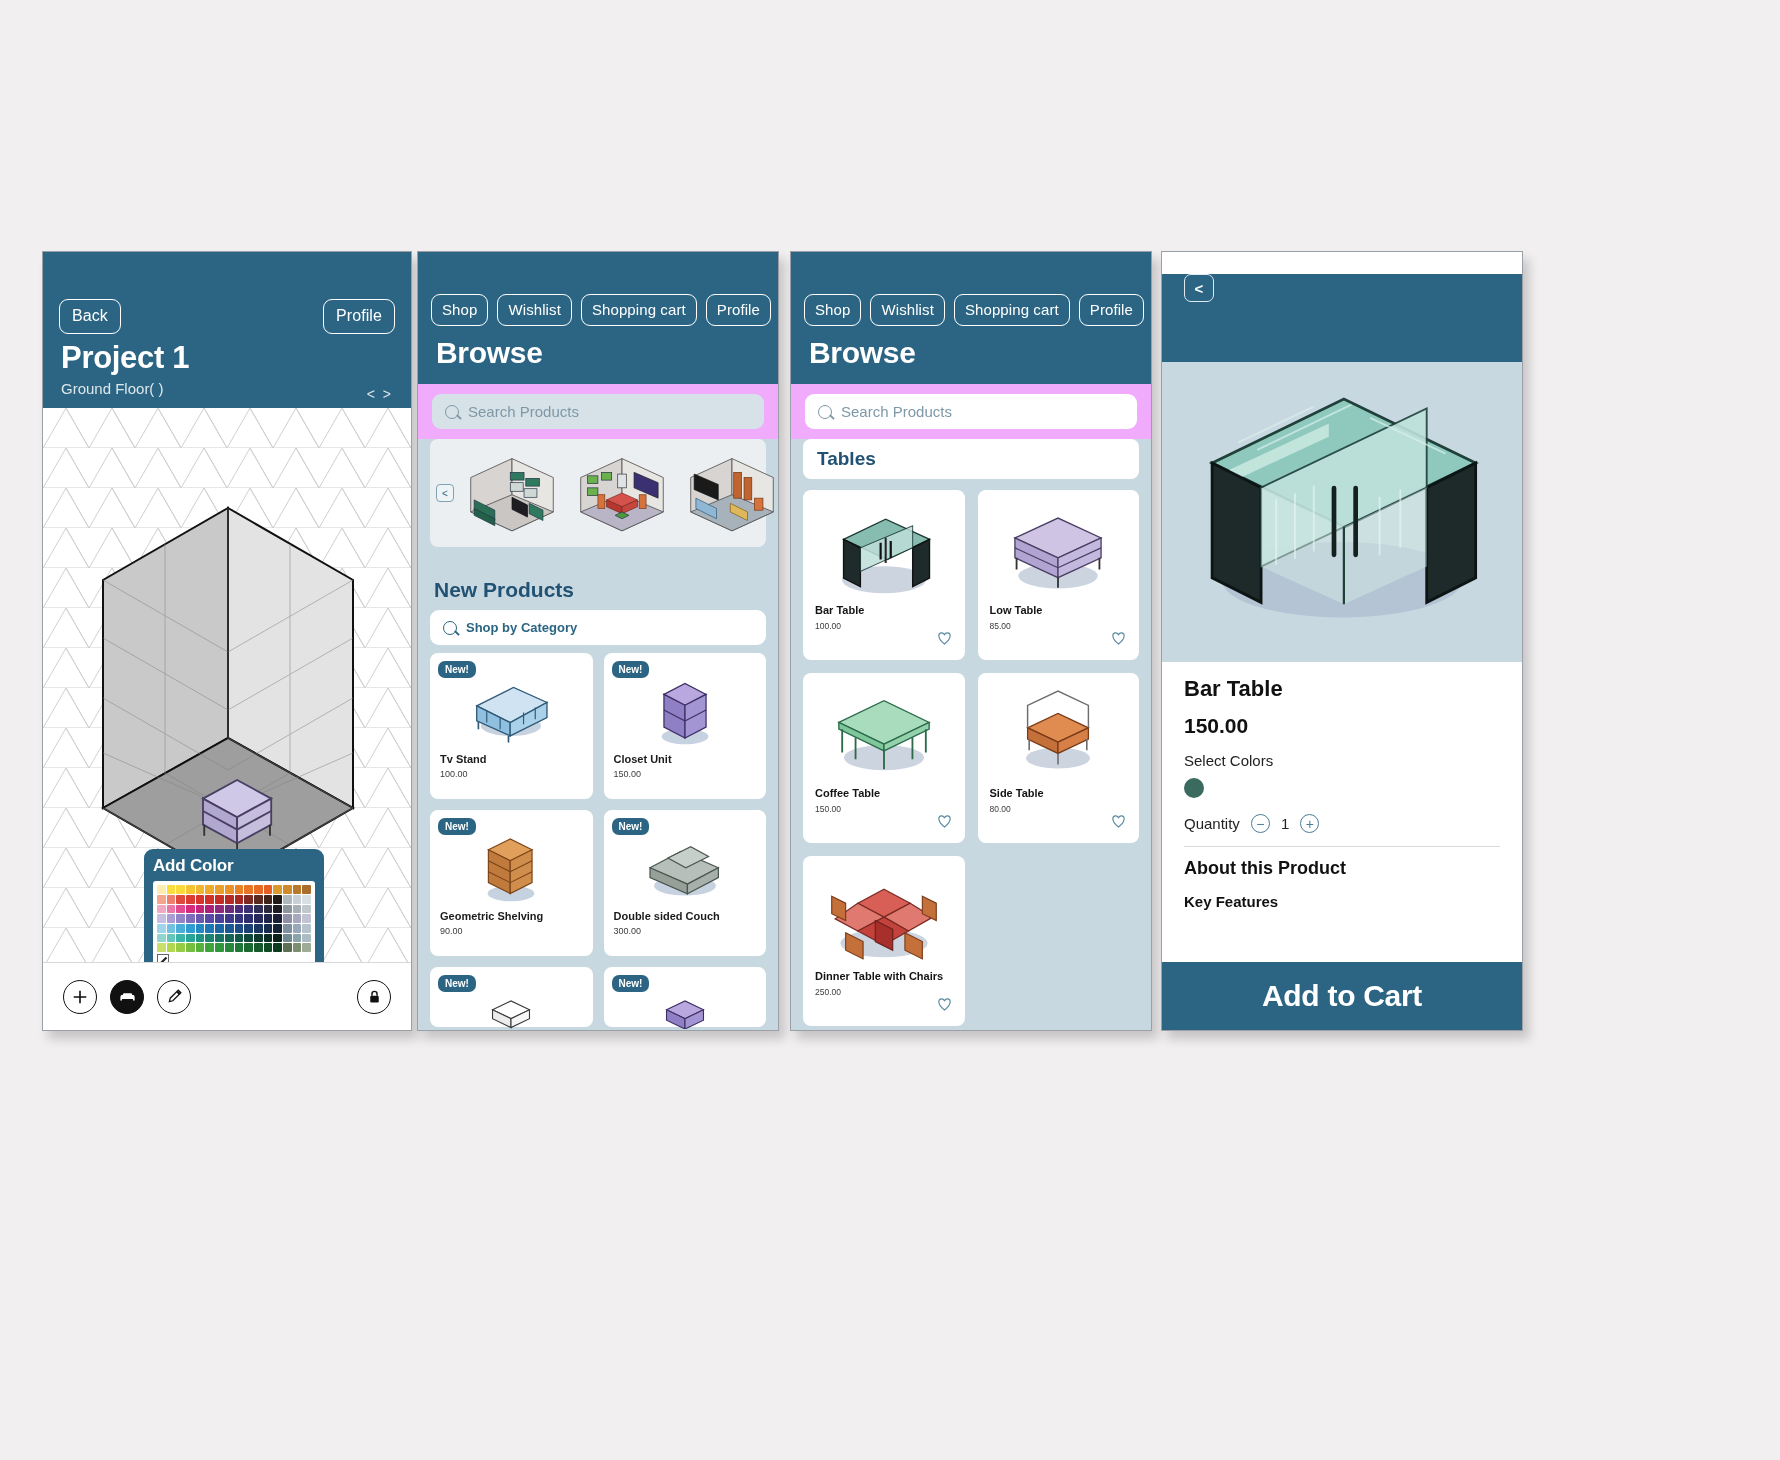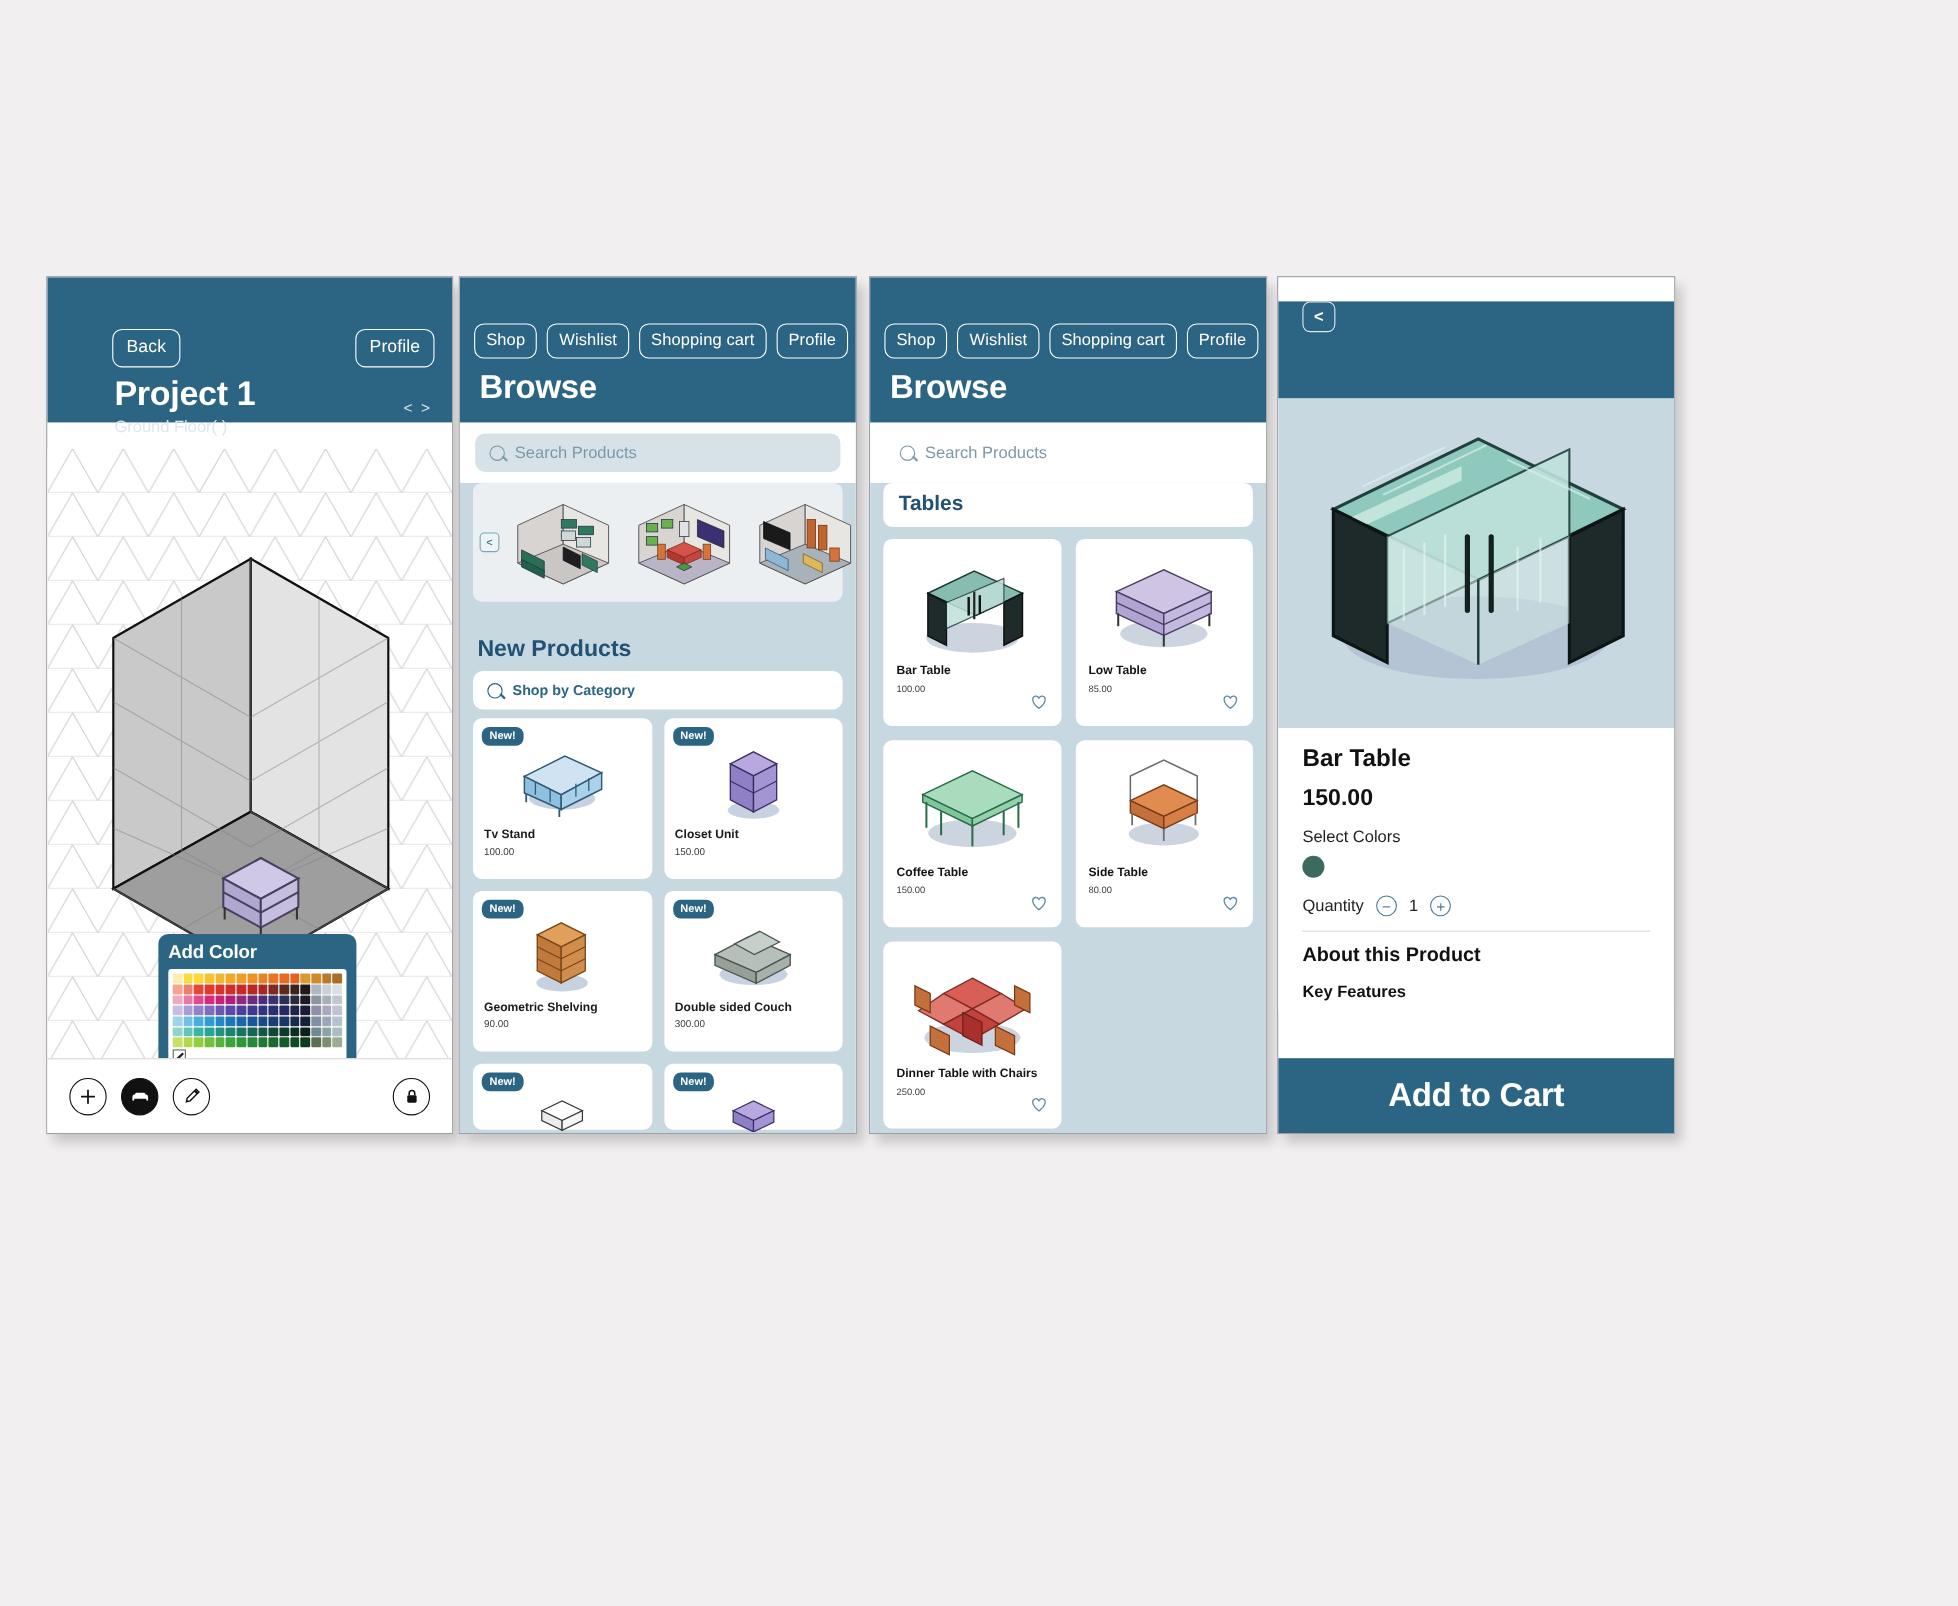--- a/index.html
+++ b/index.html
@@ -25,21 +25,21 @@
   .pill {
     border: 1.6px solid #ffffff; border-radius: 9px;
     color: #ffffff; font-size: 16px; line-height: 1;
     padding: 8px 12px 9px; white-space: nowrap; letter-spacing: .1px;
   }
   .spacer { flex: 1; }
   .bigtitle { color:#fff; font-weight: bold; font-size: 31px; padding: 6px 18px 0; letter-spacing:-.3px; }
   .sub { color:#dde7ec; font-size: 15px; padding: 4px 18px 0; }
 
   
-  .searchwrap { padding: 10px 14px 10px; background:#ffffff;text-align:right; }
+  .searchwrap { padding: 10px 14px 10px; background:#f0abfc;text-align:right; }
   .search {
     background:#d7e2e8; border-radius: 9px; height: 35px;
     display:flex; align-items:center; gap:9px; padding: 0 13px;
     color:#7e98a7; font-size: 15px;
   }
   .search.white { background:#ffffff; }
   .mag { width:14px; height:14px; border:1.8px solid currentColor; border-radius:50%; position:relative; flex:none; }
   .mag:after { content:""; position:absolute; width:6px; height:1.8px; background:currentColor; right:-4px; bottom:0px; transform:rotate(45deg); }
 
   .body2 { background:#c8d8e1; height:100%; }
@@ -111,21 +111,21 @@
   .hero { background:#c8d8e1; display:flex; align-items:center; justify-content:center; }
   .backsq { width:30px; height:28px; border:1.6px solid #dfe9ee; border-radius:7px; color:#fff; display:flex; align-items:center; justify-content:center; font-size:15px; font-weight:bold; margin:22px 0 0 22px; }
   .navarrows { position:absolute; right:18px; bottom:6px; color:#dde7ec; font-size:14px; letter-spacing:2px; }
 </style>
 </head>
 <body>
 
 <div class="stage">
 
   <div class="phone" style="left:42px; top:251px; width:370px; height:780px;">
-    <div class="hdr" style="height:132px; padding-top:47px;padding-left:43px;">
+    <div class="hdr" style="height:156px; padding-top:47px;">
       <div class="pillrow">
         <div class="pill">Back</div>
         <div class="spacer"></div>
         <div class="pill">Profile</div>
       </div>
       <div class="bigtitle">Project 1</div>
       <div class="sub">Ground Floor( )</div>
       <div class="navarrows">&lt; &gt;</div>
     </div>
 

